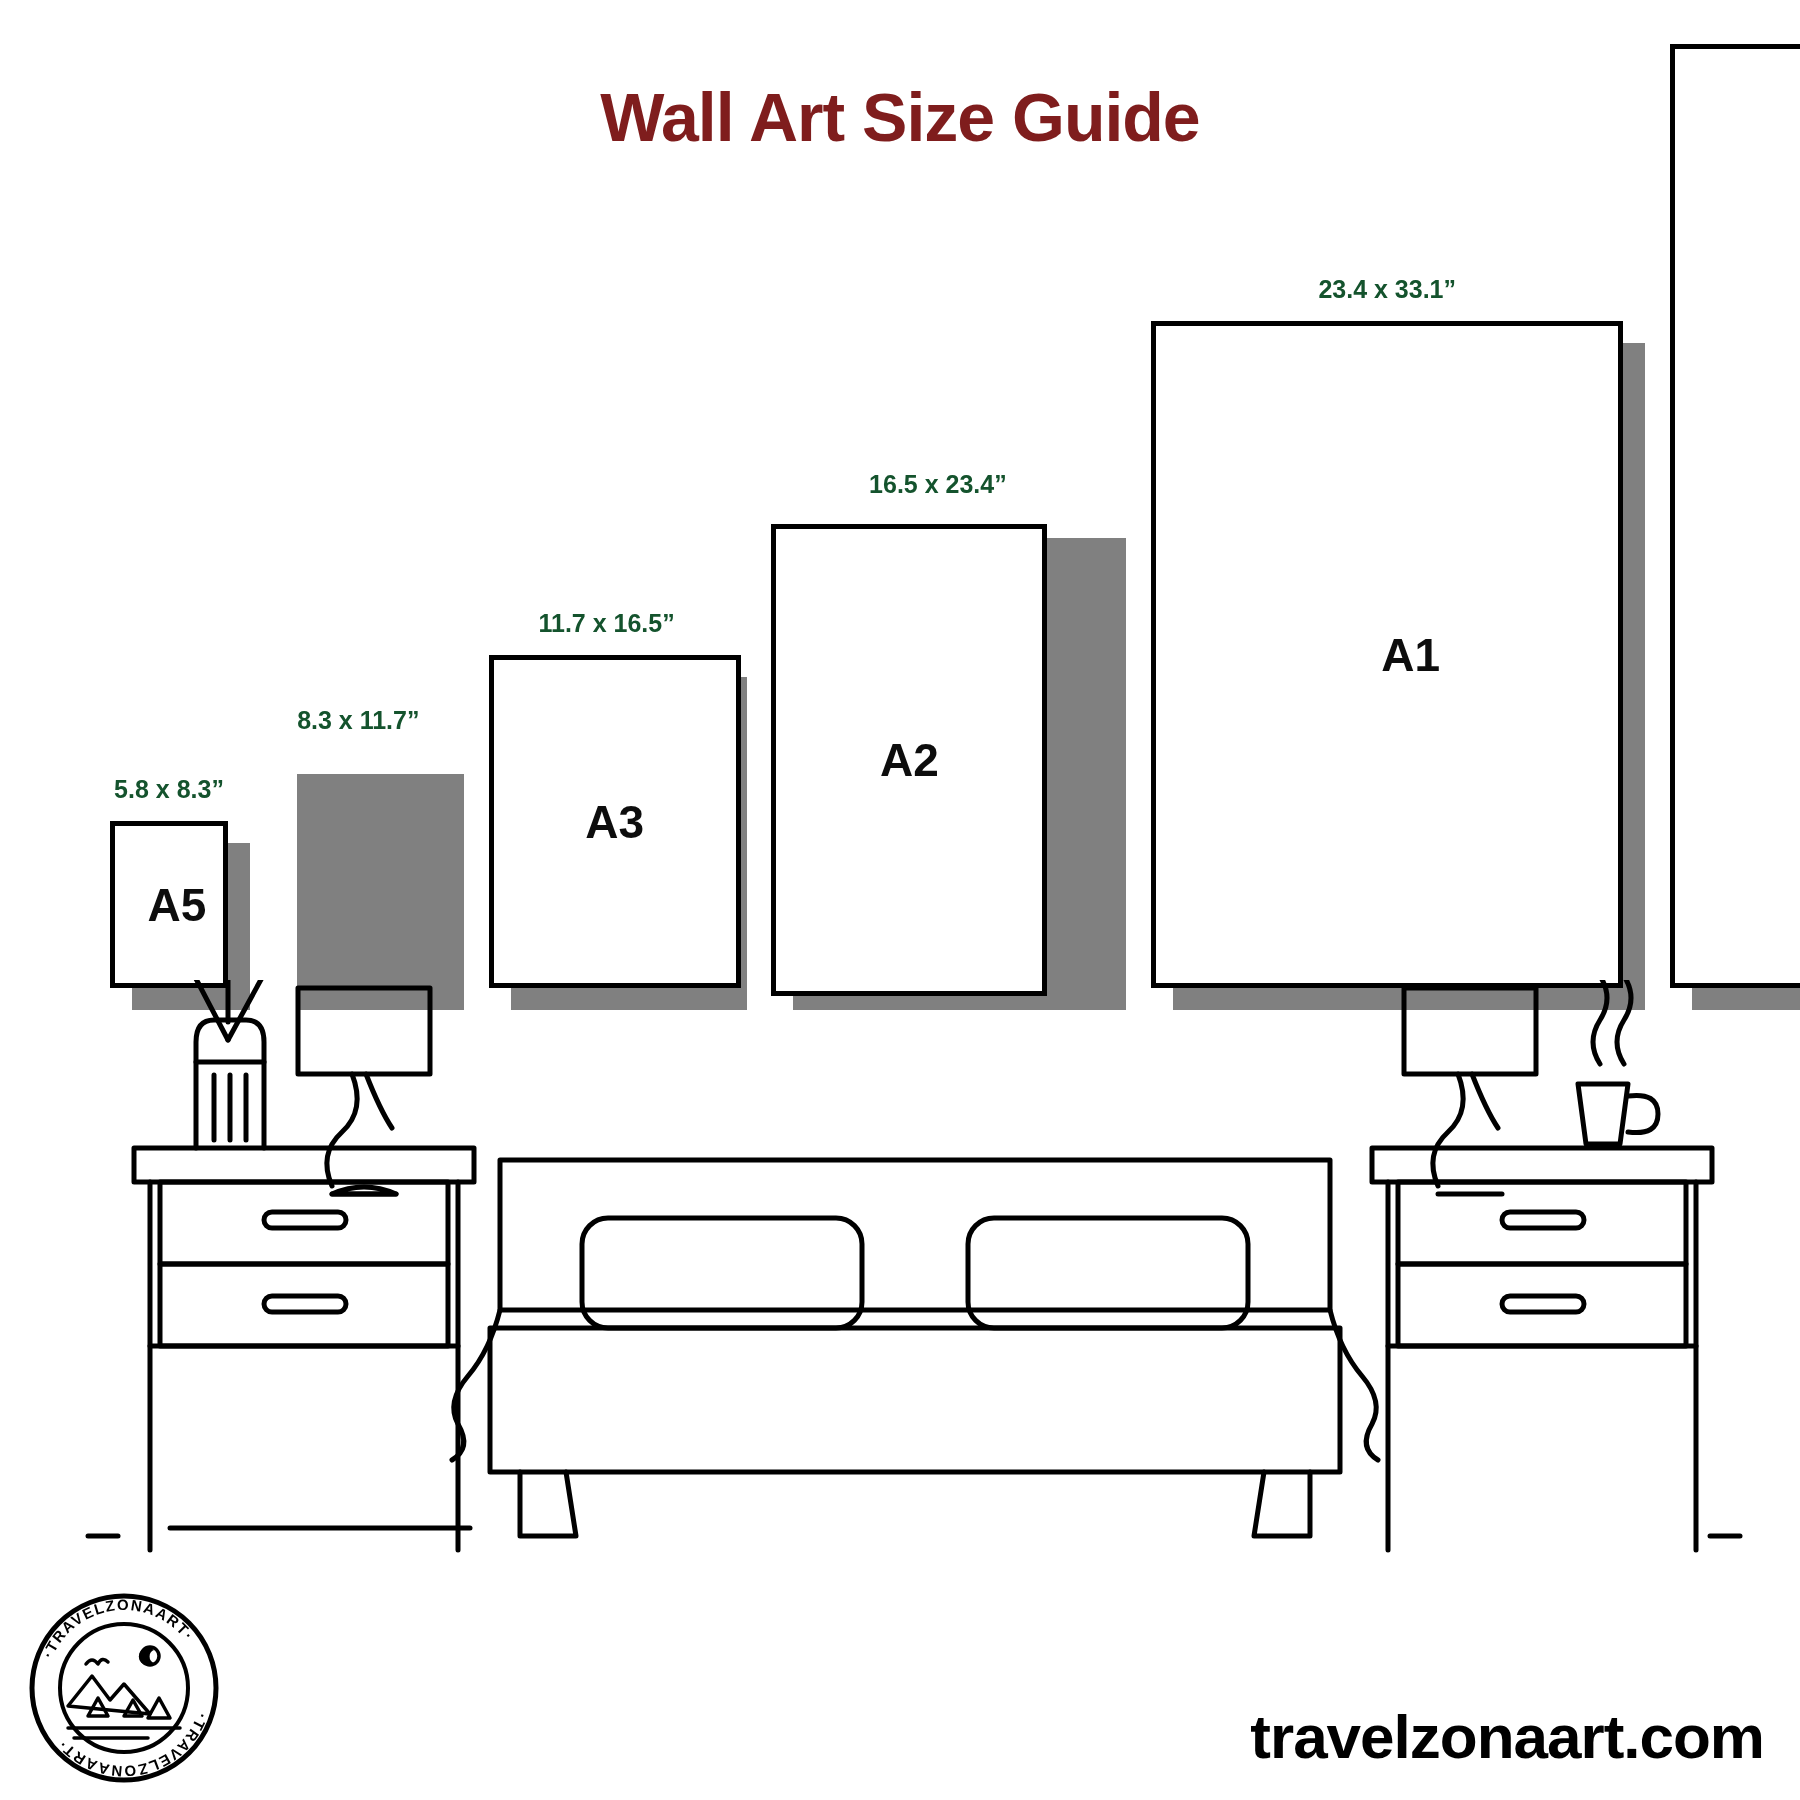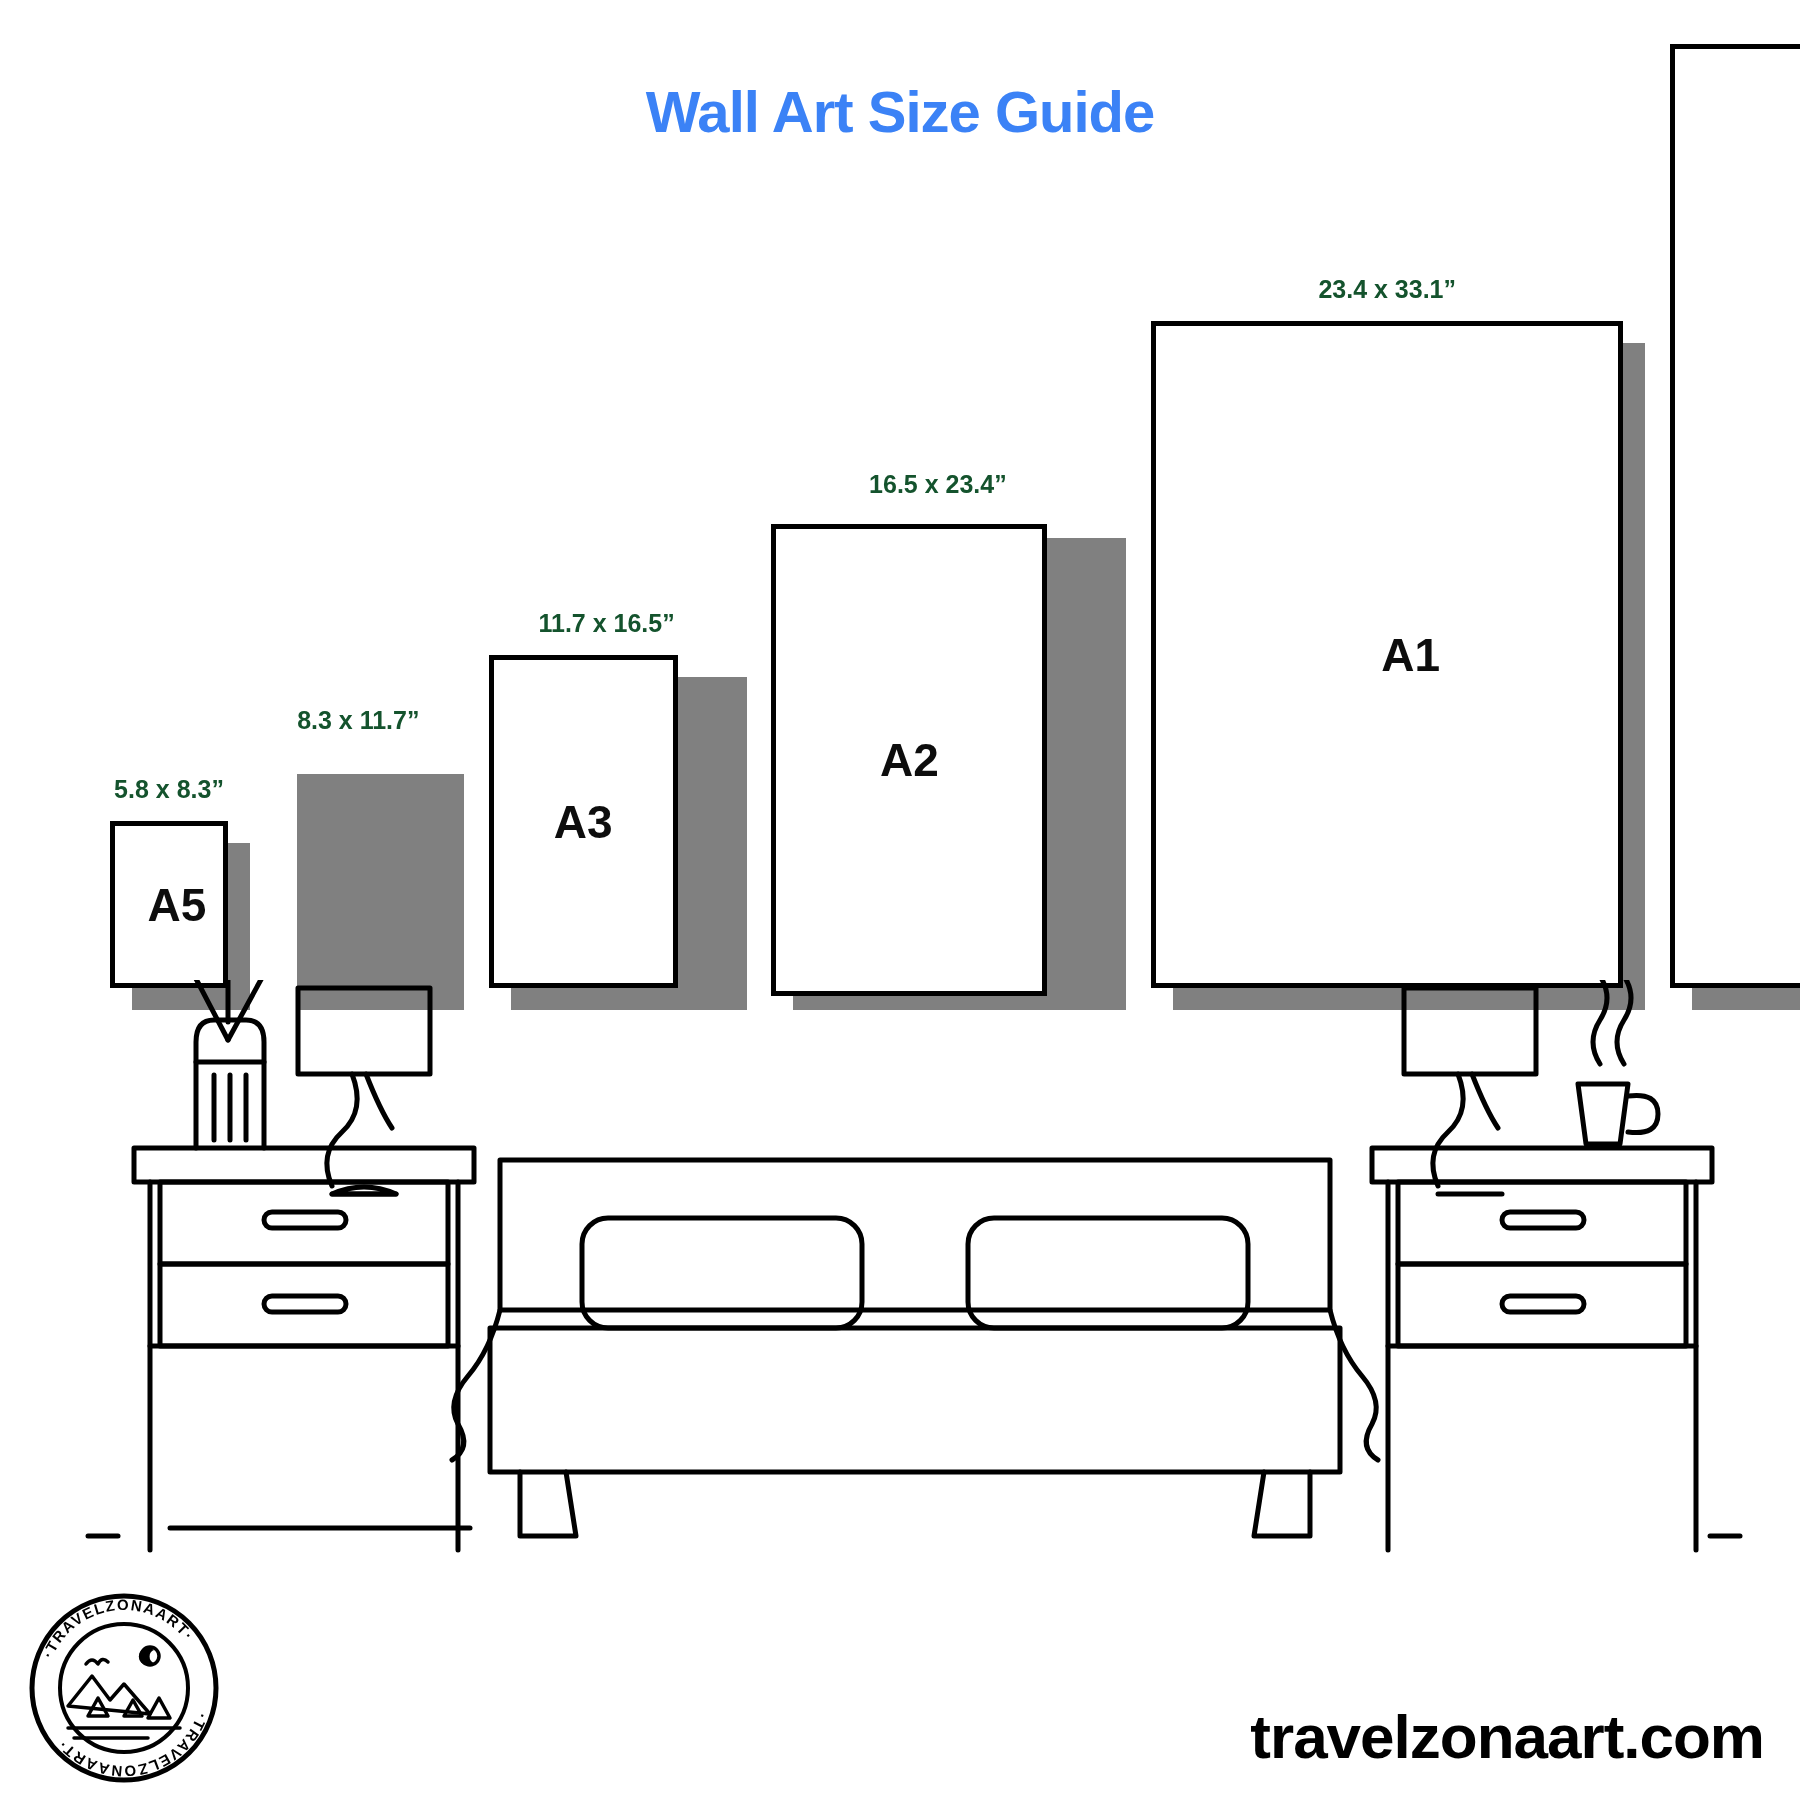--- a/index.html
+++ b/index.html
@@ -15,24 +15,24 @@
     font-family: "Liberation Sans", sans-serif;
     color: #000000;
   }
 
   #page-title {
     position: absolute;
     top: 78px;
     left: 0;
     width: 100%;
     text-align: center;
-    font-size: 58px;
+    font-size: 68px;
     font-weight: bold;
     letter-spacing: -1px;
-    color: #3b82f6;
+    color: #7f1d1d;
   }
 
   
   #frames {
     position: absolute;
     left: 0;
     top: 290px;
     width: 1800px;
     height: 720px;
   }
@@ -108,21 +108,21 @@
         <span class="frame-label">A5</span>
       </div>
     </div>
     <div class="frame-group" style="left: 274.8px; width: 189px; height: 304px; text-align: center;">
       <div class="frame-caption" style="left: 83.5px; top: 0px;">8.3 x 11.7”</div>
       <div class="frame-shadow" style="left: 22px; top: 68px; width: 167px; height: 236px;"></div>
     </div>
     <div class="frame-group" style="left: 488.6px; width: 258px; height: 401px;">
       <div class="frame-caption" style="left: 118px; top: 0px;">11.7 x 16.5”</div>
       <div class="frame-shadow" style="left: 22px; top: 68px; width: 236px; height: 333px;"></div>
-      <div class="frame-box" style="left: 0px; top: 46px; width: 189px; height: 333px;">
+      <div class="frame-box" style="left: 0px; top: 46px; width: 252px; height: 333px;">
         <span class="frame-label">A3</span>
       </div>
     </div>
     <div class="frame-group" style="left: 771.4px; width: 355px; height: 540px;">
       <div class="frame-caption" style="left: 166.5px; top: 0px;">16.5 x 23.4”</div>
       <div class="frame-shadow" style="left: 22px; top: 68px; width: 333px; height: 472px;"></div>
       <div class="frame-box" style="left: 0px; top: 54px; width: 276px; height: 472px;">
         <span class="frame-label">A2</span>
       </div>
     </div>

